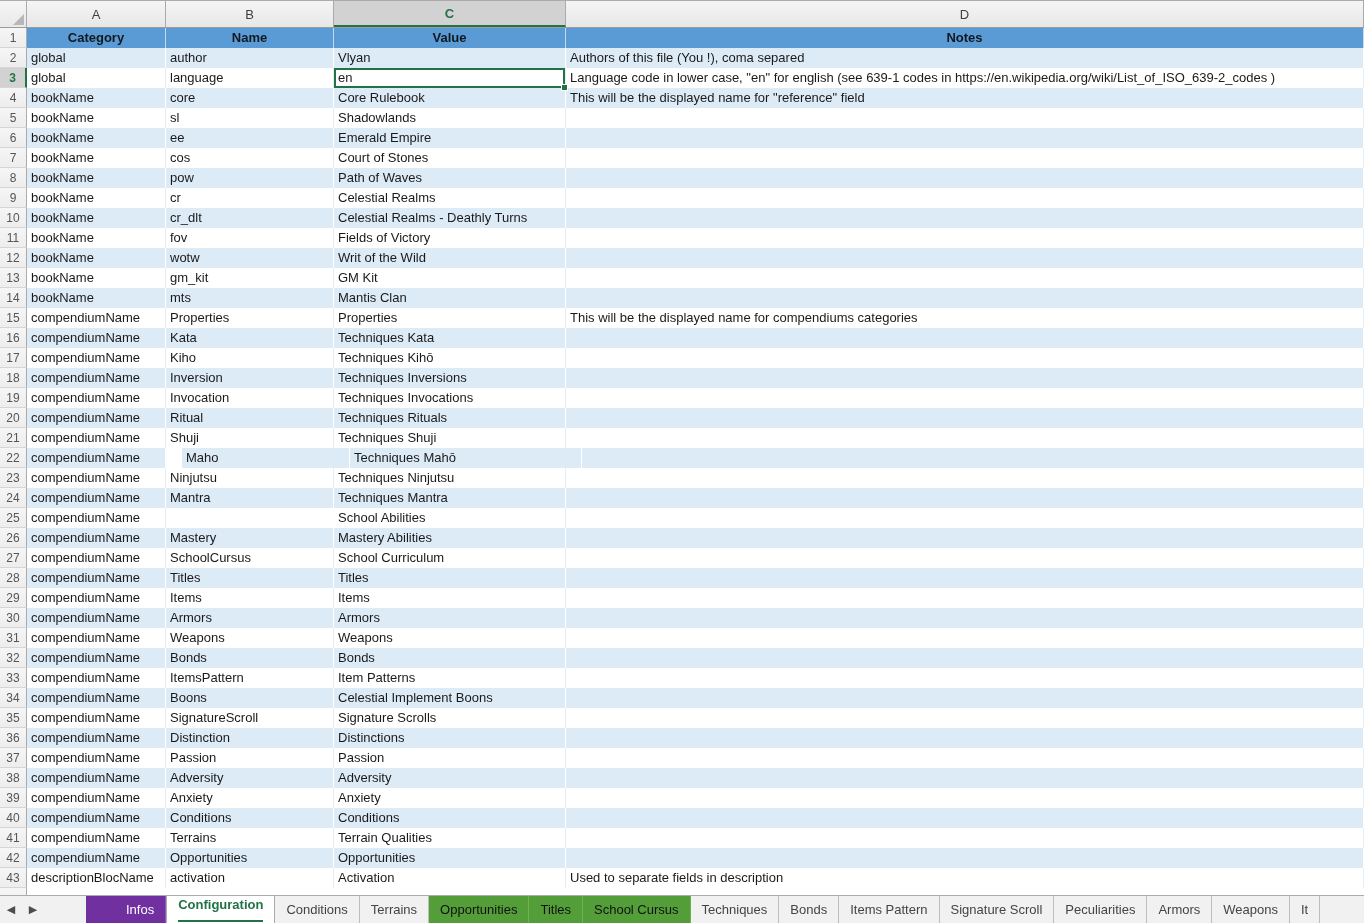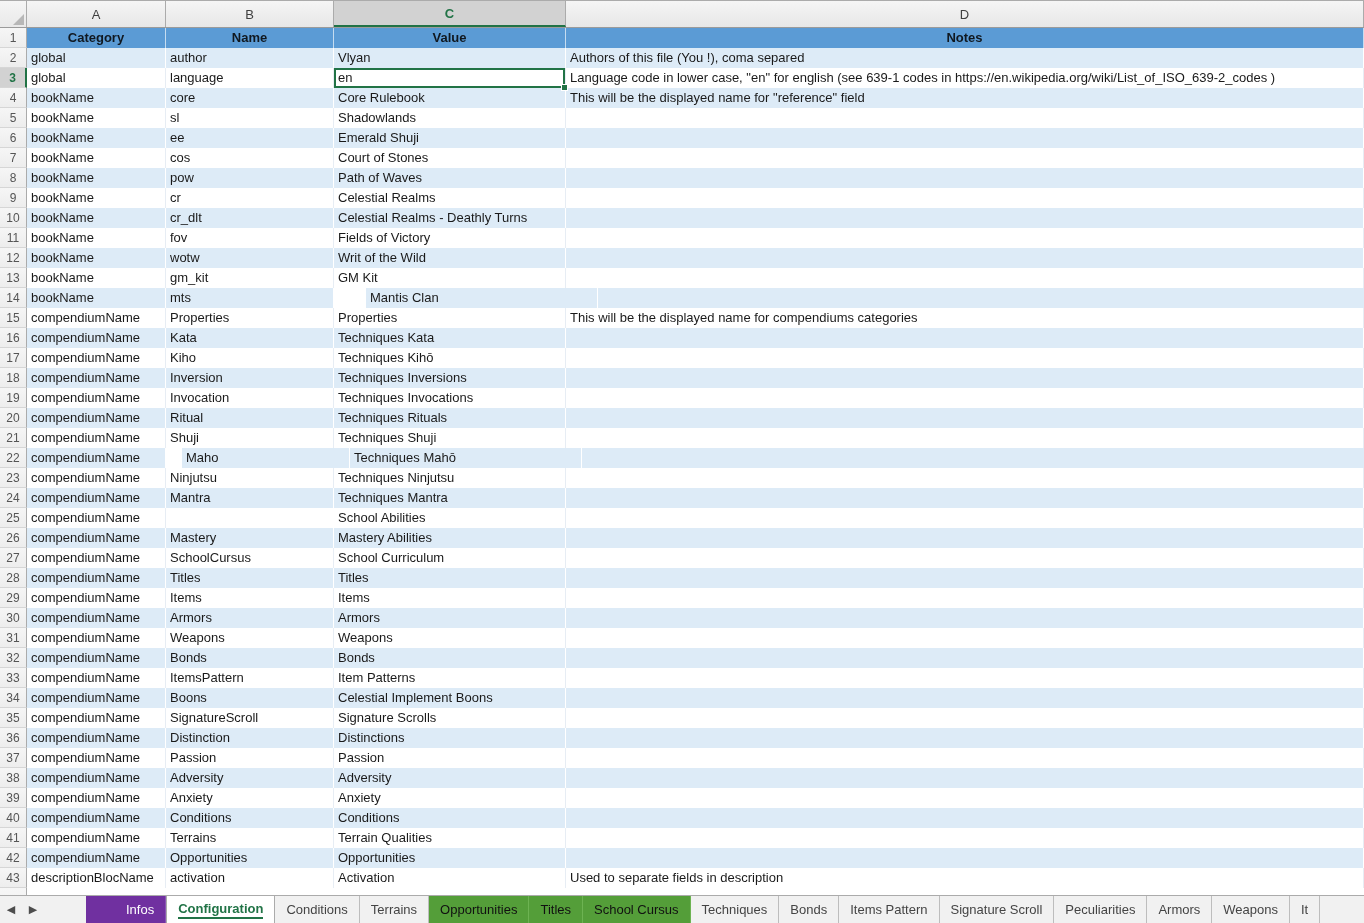--- a/index.html
+++ b/index.html
@@ -43,21 +43,21 @@
   .nav { display:flex; align-items:center; justify-content:center; width:22px; flex:none;
          font-size:11px; color:#4d4d4d; cursor:default; }
   .nav-spacer { width:42px; flex:none; }
   .tabs { display:flex; align-items:stretch; flex:1 1 auto; overflow:hidden; }
   .tab { display:flex; align-items:center; padding:0 11px; font-size:13px; color:#444;
          border-right:1px solid #BDBDBD; white-space:nowrap; flex:none; }
   .tab.plain { background:transparent; }
   .tab.purple { background:#7030A0; color:#fff; border-right-color:#8a55b5;padding-left:40px; }
   .tab.green { background:#549E39; color:#111; border-right-color:#6db352; }
   .tab.active { background:#fff; font-weight:bold; border-right-color:#ABABAB; border-left:1px solid #ABABAB; }
-  .tab.active .tab-label { color:#217346; border-bottom:2px solid #217346; padding-bottom:1px; }
+  .tab.active .tab-label { color:#217346; border-bottom:2px solid #217346; padding-bottom:8px; }
 </style>
 </head>
 <body>
 
 <div class="app">
 
   <div class="col-headers" id="col-headers">
     <div class="corner">
       <div class="corner-tri"></div>
     </div>
@@ -100,21 +100,21 @@
         <div class="rh">5</div>
         <div class="cell" style="width: 139px;">bookName</div>
         <div class="cell" style="width: 168px;">sl</div>
         <div class="cell" style="width: 232px;">Shadowlands</div>
         <div class="cell" style="width: 798px;"></div>
       </div>
       <div class="row band">
         <div class="rh">6</div>
         <div class="cell" style="width: 139px;">bookName</div>
         <div class="cell" style="width: 168px;">ee</div>
-        <div class="cell" style="width: 232px;">Emerald Shuji</div>
+        <div class="cell" style="width: 232px;">Emerald Empire</div>
         <div class="cell" style="width: 798px;"></div>
       </div>
       <div class="row">
         <div class="rh">7</div>
         <div class="cell" style="width: 139px;">bookName</div>
         <div class="cell" style="width: 168px;">cos</div>
         <div class="cell" style="width: 232px;">Court of Stones</div>
         <div class="cell" style="width: 798px;"></div>
       </div>
       <div class="row band">
@@ -156,21 +156,21 @@
         <div class="rh">13</div>
         <div class="cell" style="width: 139px;">bookName</div>
         <div class="cell" style="width: 168px;">gm_kit</div>
         <div class="cell" style="width: 232px;">GM Kit</div>
         <div class="cell" style="width: 798px;"></div>
       </div>
       <div class="row band">
         <div class="rh">14</div>
         <div class="cell" style="width: 139px;">bookName</div>
         <div class="cell" style="width: 168px;">mts</div>
-        <div class="cell" style="width: 232px; margin-left: 32px;">Mantis Clan</div>
+        <div class="cell" style="width: 232px;">Mantis Clan</div>
         <div class="cell" style="width: 798px;"></div>
       </div>
       <div class="row">
         <div class="rh">15</div>
         <div class="cell" style="width: 139px;">compendiumName</div>
         <div class="cell" style="width: 168px;">Properties</div>
         <div class="cell" style="width: 232px;">Properties</div>
         <div class="cell" style="width: 798px;">This will be the displayed name for compendiums categories</div>
       </div>
       <div class="row band">

